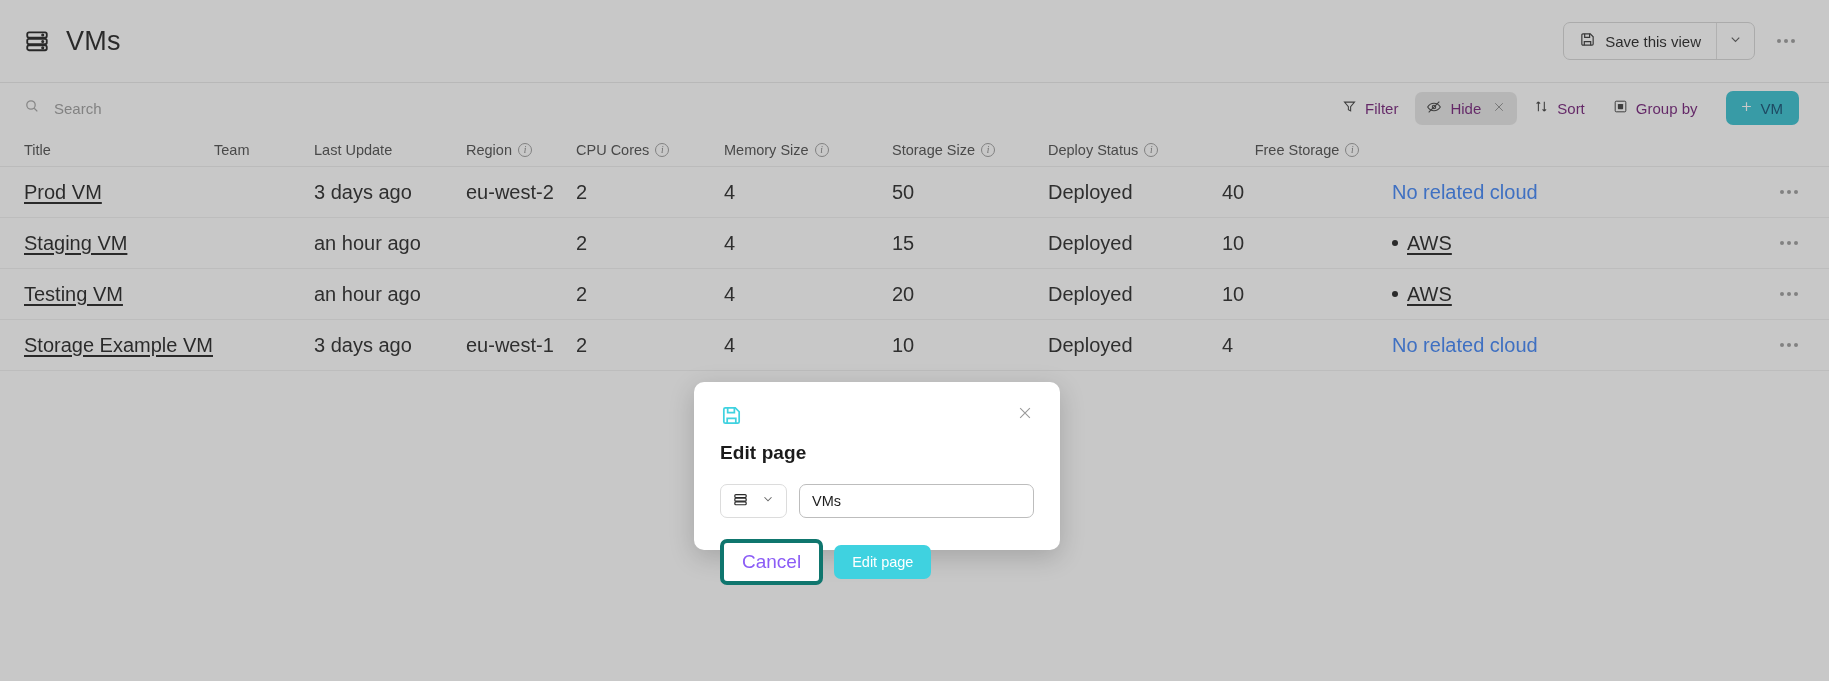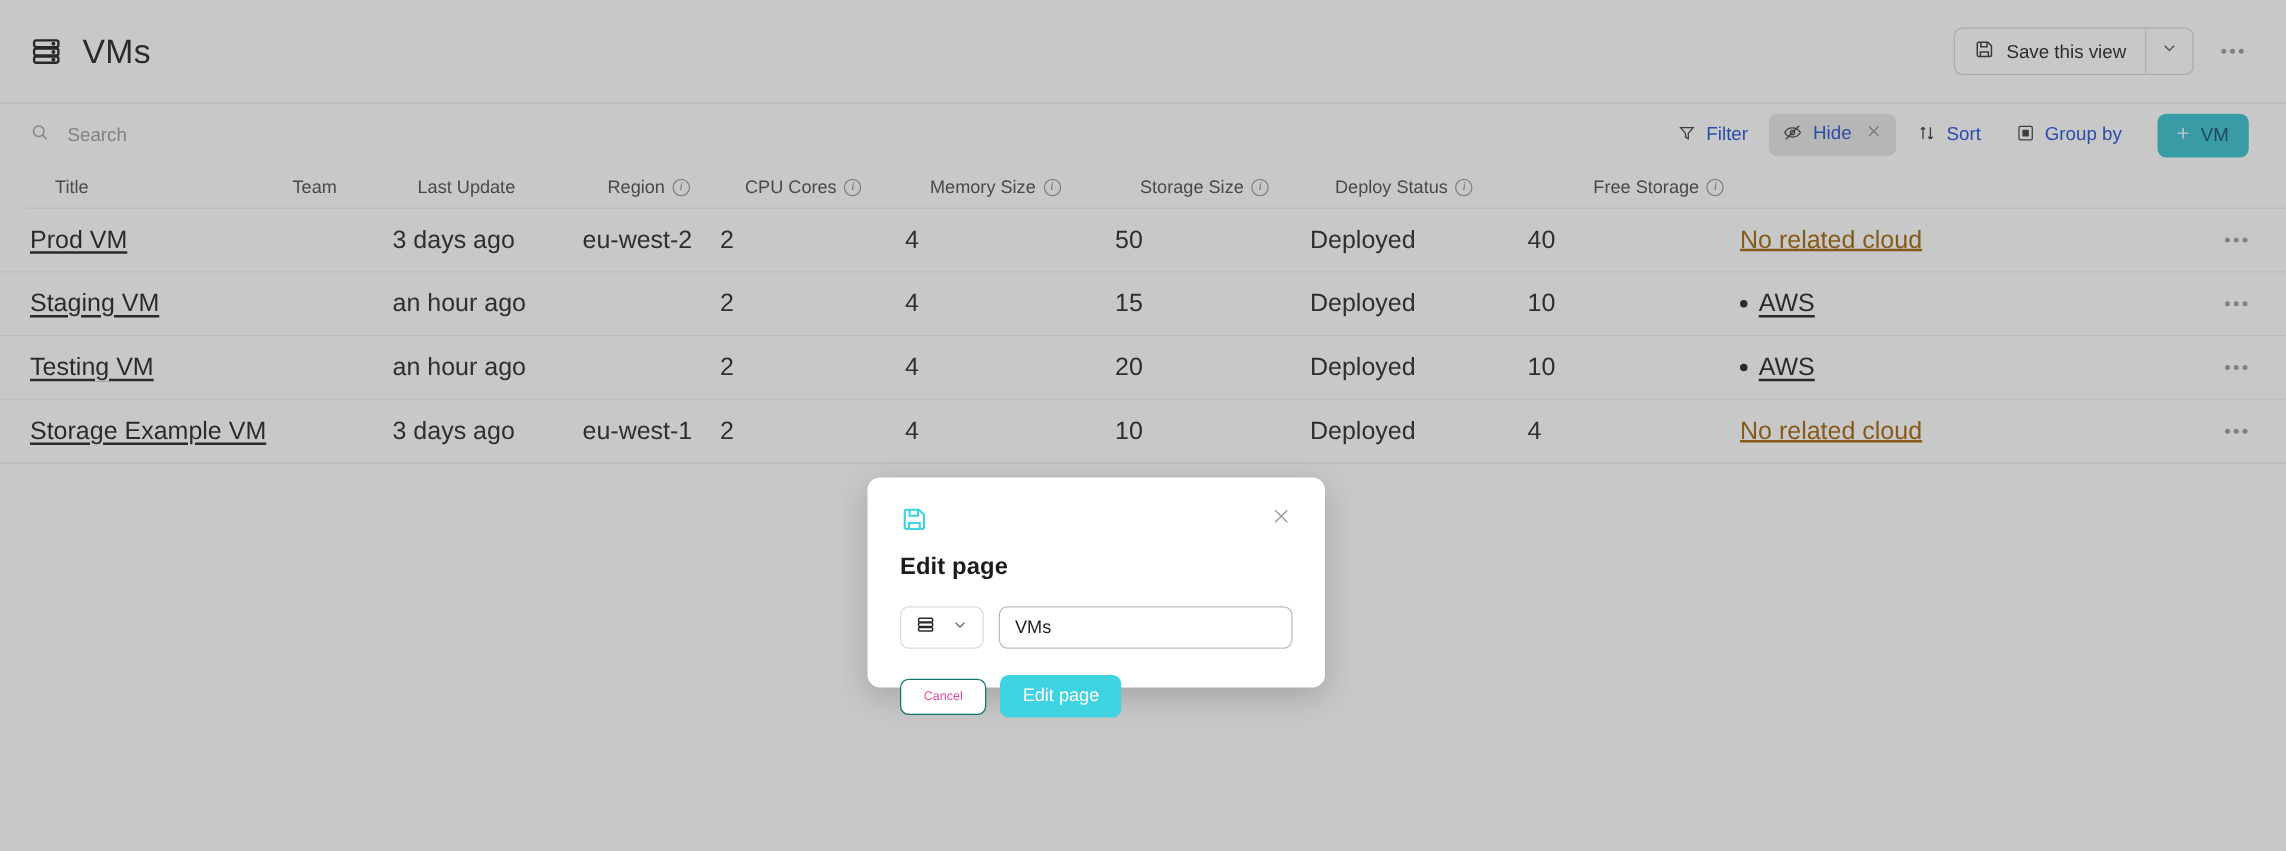--- a/index.html
+++ b/index.html
@@ -60,42 +60,41 @@
   }
   .search-wrap { display: flex; align-items: center; gap: 14px; flex: 1; }
   .search-input {
     border: none; outline: none; background: transparent;
     font-size: 15px; color: #2a2a2a; font-family: inherit; width: 300px;
   }
   .search-input::placeholder { color: #9b9b9b; }
 
   .tools { display: flex; align-items: center; gap: 6px; }
   .tool {
-    display: flex; gap: 8px;
+    display: flex; align-items: center; gap: 8px;
     padding: 7px 11px; border-radius: 7px;
-    font-size: 15px; color: #1d4ed8; cursor: pointer;
+    font-size: 15px; color: #701a75; cursor: pointer;
     background: transparent; border: none; font-family: inherit;
   }
   .tool.active { background: #e6e6e6; }
   .tool .chip-x { margin-left: 3px; display: flex; }
   .add-btn {
     display: flex; align-items: center; gap: 7px;
     background: #31bfcf; color: #0c4a6e;
     padding: 8px 16px 8px 13px; border-radius: 7px;
     font-size: 15px; border: none; cursor: pointer;
     margin-left: 11px; font-family: inherit;
   }
 
   
   .table { width: 100%; }
   .thead {
     display: flex; align-items: center;
     height: 34px; padding: 0 30px 0 24px;
     border-bottom: 1px solid #ededed;
-    margin-left: 20px;
   }
   .trow {
     display: flex; align-items: center;
     height: 51px; padding: 0 30px 0 24px;
     border-bottom: 1px solid #f0f0f0;
   }
   .th {
     font-size: 14.5px; color: #4a4a4a;
     display: flex; align-items: center; gap: 6px;
   }
@@ -109,21 +108,21 @@
   .c-storage { width: 156px; }
   .c-deploy  { width: 174px; }
   .c-free    { width: 170px; justify-content: center; }
   .c-cloud   { flex: 1; }
   .c-act     { width: 40px; display: flex; justify-content: flex-end; }
 
   .cell-link {
     color: #1d1d1d; text-decoration: underline;
     text-underline-offset: 2.5px; cursor: pointer;
   }
-  .muted { color: #a16207; text-decoration: underline; }
+  .muted { color: #3b82f6; }
   .cloud-val { display: flex; align-items: center; gap: 9px; }
   .bullet {
     width: 6px; height: 6px; border-radius: 50%;
     background: #1d1d1d; display: inline-block;
   }
   .row-dots { display: flex; align-items: center; cursor: pointer; }
 
   .info-i {
     width: 14px; height: 14px; border-radius: 50%;
     border: 1px solid #9a9a9a; color: #7d7d7d;
@@ -158,22 +157,22 @@
     border: 1px solid #dcdcdc; border-radius: 7px;
     height: 34px; padding: 0 11px; background: #fff; cursor: pointer;
   }
   .name-input {
     flex: 1; height: 34px; border: 1px solid #bdbdbd; border-radius: 7px;
     padding: 0 12px; font-size: 14.5px; color: #1d1d1d;
     font-family: inherit; outline: none; background: #fff;
   }
   .modal-actions { display: flex; align-items: center; gap: 11px; margin-top: 21px; }
   .btn-cancel {
-    border: 1px solid #0f766e; background: #fff; color: #ec4899;
-    border-radius: 7px; padding: 8px 18px; font-size: 10px;
+    border: 4px solid #0f766e; background: #fff; color: #8b5cf6;
+    border-radius: 7px; padding: 8px 18px; font-size: 19px;
     cursor: pointer; font-family: inherit;
   }
   .btn-primary {
     border: none; background: #3fd2e0; color: #fff;
     border-radius: 7px; padding: 9px 18px; font-size: 14.5px;
     cursor: pointer; font-family: inherit;
   }
 </style>
 </head>
 <body>

